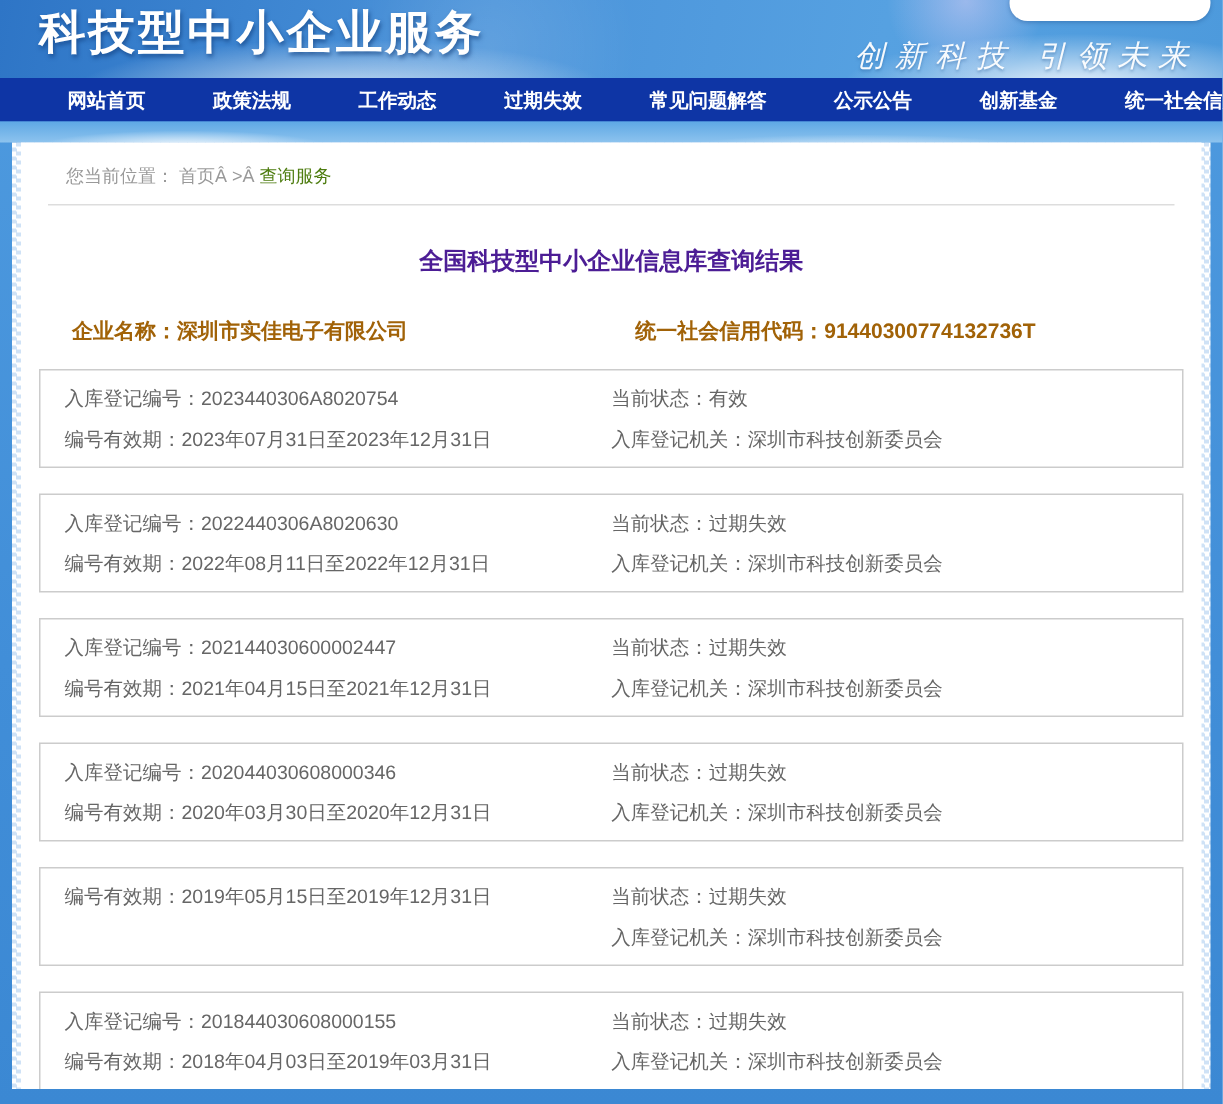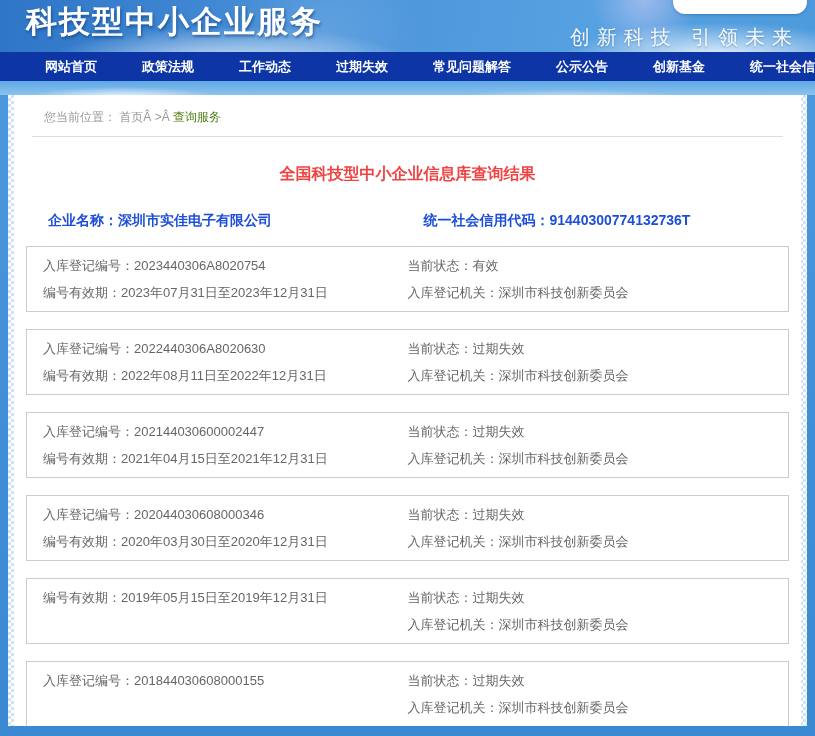--- a/index.html
+++ b/index.html
@@ -11,21 +11,21 @@
   .banner { position:relative; height:52px; overflow:hidden;
     background:
       radial-gradient(ellipse 240px 55px at 88% 112%, rgba(255,255,255,.9), rgba(255,255,255,0) 65%),
       radial-gradient(ellipse 300px 60px at 28% 120%, rgba(255,255,255,.75), rgba(255,255,255,0) 60%),
       radial-gradient(circle 70px at 79% 2%, rgba(240,215,250,.45), rgba(240,215,250,0) 75%),
       radial-gradient(circle 140px at 40% 60%, rgba(255,255,255,.12), rgba(255,255,255,0) 70%),
       linear-gradient(100deg,#2e75c6 0%,#4a93da 40%,#56a1e1 72%,#4d9adc 100%); }
   .site-title { position:absolute; left:26px; top:1px; font-size:31px; font-weight:bold;
     color:#fff; letter-spacing:2px; text-shadow:1px 2px 3px rgba(10,50,110,.55); }
   .slogan { position:absolute; right:16px; top:24px; color:rgba(255,255,255,.95);
-    font-family:"DejaVu Serif",serif; font-size:20px; letter-spacing:7px;
+    font-family:"DejaVu Serif",serif; font-style:italic; font-size:20px; letter-spacing:7px;
     text-shadow:0 1px 2px rgba(30,80,140,.4); }
   .searchbox { position:absolute; top:-10px; right:8px; width:134px; height:24px;
     background:#fff; border-radius:12px; box-shadow:0 1px 3px rgba(20,60,120,.35);
     display:flex; align-items:flex-end; }
   .searchbox input { flex:1; border:none; outline:none; background:transparent;
     height:14px; padding:0 4px 1px 12px; font-size:11px; color:#555; }
 
   
   .nav { height:29px; background:#0e35a5; display:flex; }
   .nav-item { flex:1; display:flex; align-items:center; justify-content:center;
@@ -40,23 +40,23 @@
 
   
   .content-outer { margin:0 8px; height:631px; padding:0 6px;
     background:repeating-conic-gradient(#cfe2f6 0% 25%, #ffffff 0% 50%) 0 0/6px 6px; }
   .content { background:#fff; height:100%; overflow:hidden; padding:0 6px; }
 
   .breadcrumb { padding:14px 10px 10px 24px; font-size:12px; color:#999; }
   .breadcrumb a { color:#4d7c0f; text-decoration:none; cursor:pointer; }
   .divider { border-bottom:1px solid #ddd; margin:0 12px; }
 
-  .page-title { text-align:center; margin-top:27px; font-size:16px; font-weight:bold; color:#ef4444; }
+  .page-title { text-align:center; margin-top:27px; font-size:16px; font-weight:bold; color:#4c1d95; }
 
-  .company-row { display:flex; margin:27px 12px 0; font-size:14px; font-weight:bold; color:#1d4ed8; }
+  .company-row { display:flex; margin:27px 12px 0; font-size:14px; font-weight:bold; color:#a16207; }
   .company-col { width:50%; padding-left:16px; }
 
   .cards { margin:16px 6px 0; }
   .card { border:1px solid #ccc; background:#fff; height:66px; margin:0 0 17px;
     display:flex; padding:11px 0 10px; }
   .card-col { width:50%; display:flex; flex-direction:column; justify-content:space-between; }
   .card-col.left { padding-left:16px; }
   .card-line { font-size:13px; color:#666; line-height:16px; }
   .card-line .lbl { color:#666; }
 </style>
@@ -156,20 +156,21 @@
         </div>
         <div class="card-col">
           <div class="card-line"><span class="lbl">当前状态：</span><span>过期失效</span></div>
           <div class="card-line"><span class="lbl">入库登记机关：</span><span>深圳市科技创新委员会</span></div>
         </div>
       </div>
 
       <div class="card">
         <div class="card-col left">
           <div class="card-line"><span class="lbl">入库登记编号：</span><span>201844030608000155</span></div>
+          <div class="card-line"><span class="lbl">编号有效期：</span><span>2018年04月03日至2019年03月31日</span></div>
         </div>
         <div class="card-col">
           <div class="card-line"><span class="lbl">当前状态：</span><span>过期失效</span></div>
           <div class="card-line"><span class="lbl">入库登记机关：</span><span>深圳市科技创新委员会</span></div>
         </div>
       </div>
 
     </div>
   </div>
 </div>

